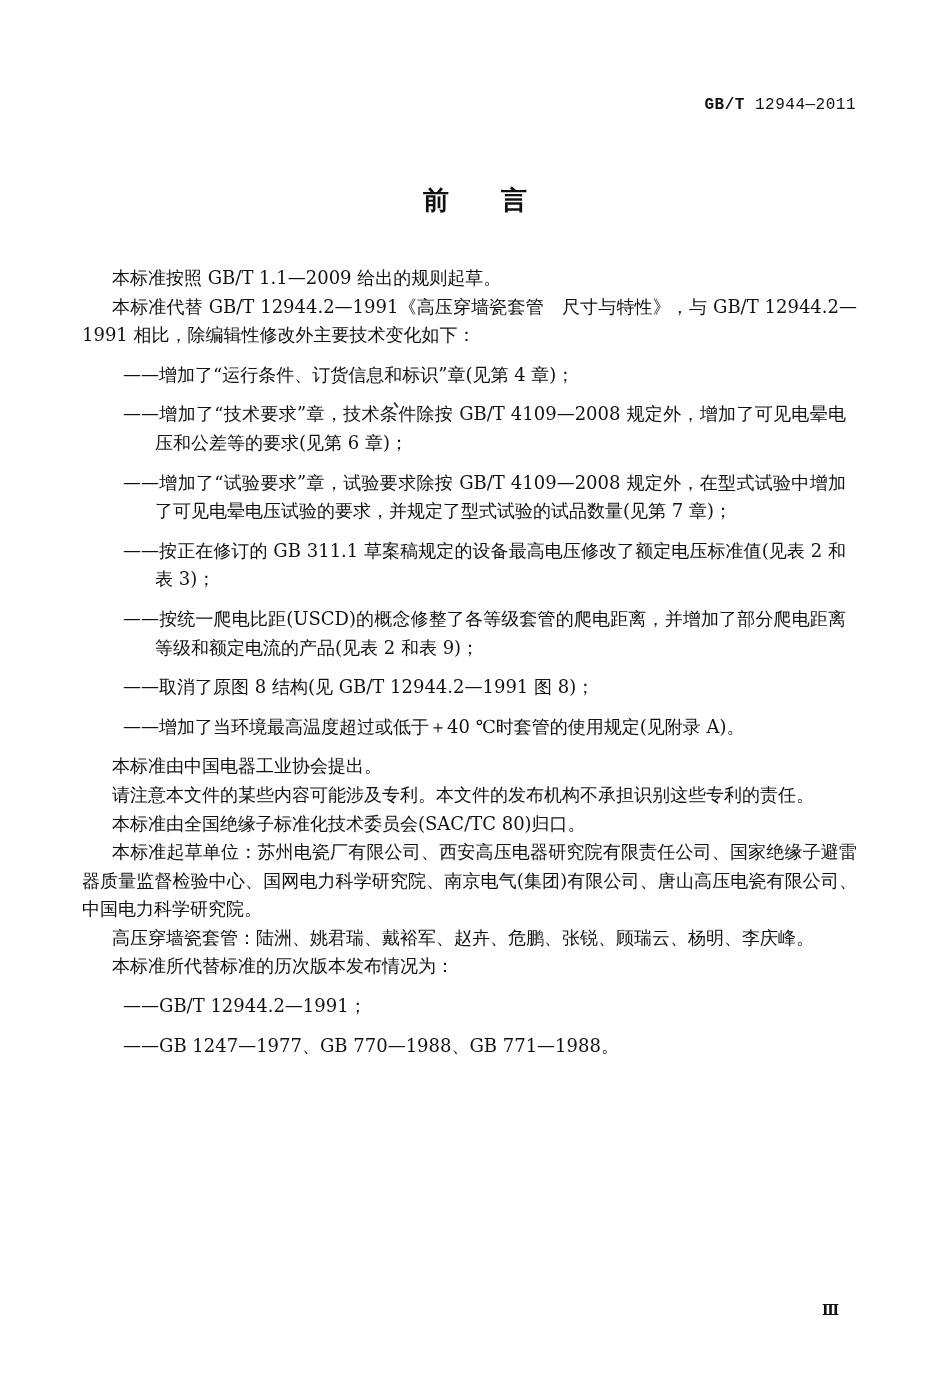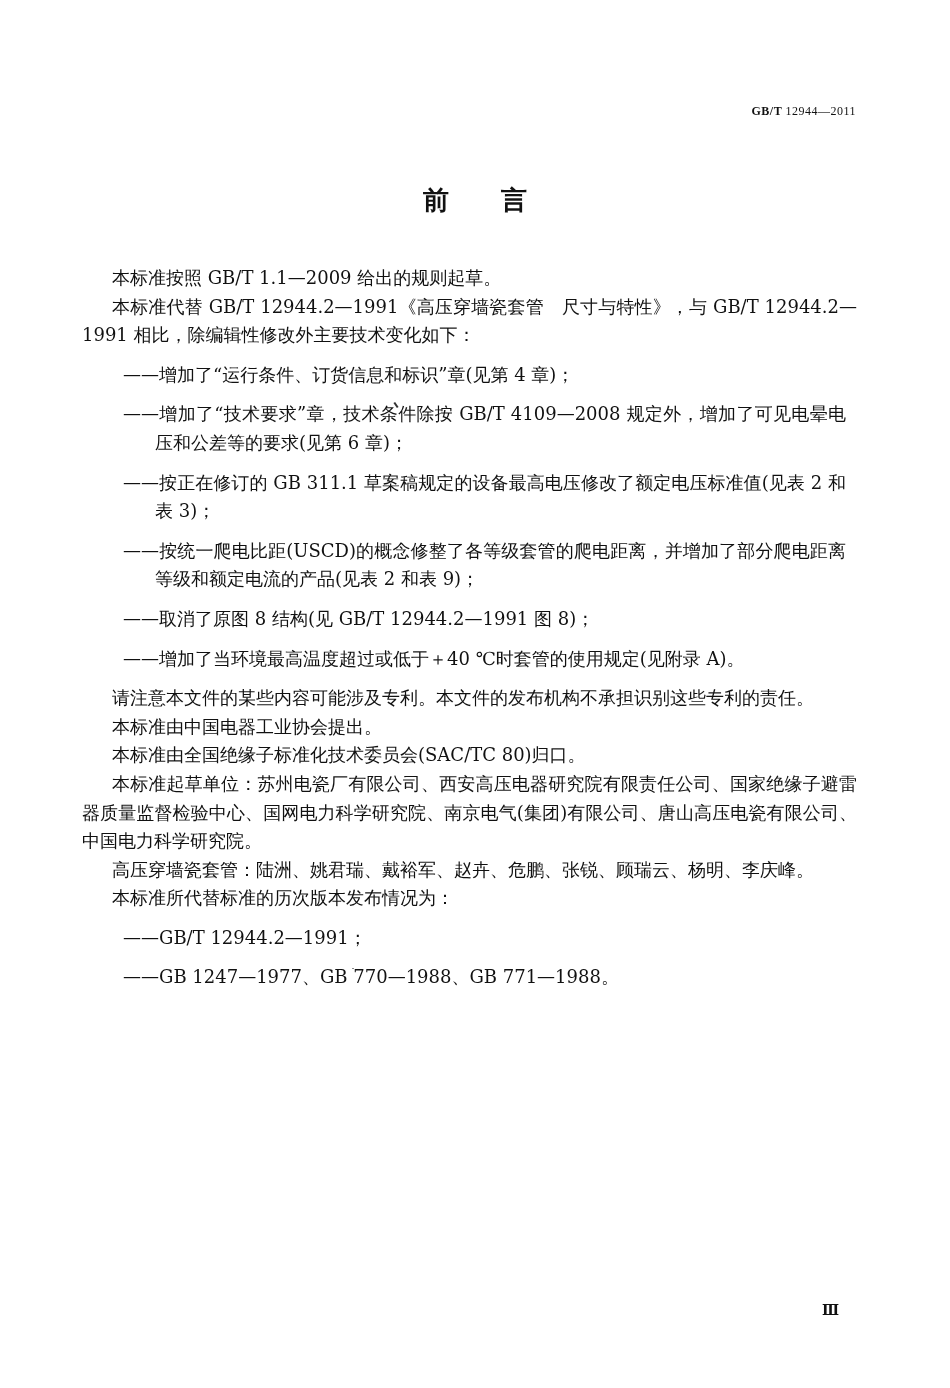--- a/index.html
+++ b/index.html
@@ -2,23 +2,23 @@
 <html><head>
   <meta charset="utf-8">
   <style>
     html, body { margin: 0; padding: 0; background: #ffffff; }
     body {
       width: 950px; height: 1388px; position: relative; overflow: hidden;
       font-family: "DejaVu Serif", "Liberation Serif", serif;
       color: #111111;
     }
     .header-code {
-      position: absolute; top: 104px; right: 94px;
-      font-family: Liberation Serif, serif;
-      font-size: 12px; font-weight: bold; letter-spacing: 0.5px;
+      position: absolute; top: 96px; right: 94px;
+      font-family: Liberation Mono, monospace;
+      font-size: 16px; font-weight: bold; letter-spacing: 0.5px;
     }
     .header-code .num { font-weight: normal; }
     .title {
       position: absolute; top: 183px; left: 0; width: 950px; text-align: center;
       font-family: "DejaVu Sans", sans-serif; font-weight: bold; font-size: 26px;
       letter-spacing: 52px; text-indent: 52px;
     }
     .content {
       position: absolute; top: 264px; left: 82px; width: 775px;
       font-size: 18px; line-height: 28.6px;
@@ -45,26 +45,27 @@
   <span class="num">12944—2011</span>
 </div>
 
 <div class="title">前言</div>
 
 <div class="content">
   <p class="para">本标准按照 GB/T 1.1—2009 给出的规则起草。</p>
   <p class="para">本标准代替 GB/T 12944.2—1991《高压穿墙瓷套管　尺寸与特性》，与 GB/T 12944.2—1991 相比，除编辑性修改外主要技术变化如下：</p>
   <p class="dash">——增加了“运行条件、订货信息和标识”章(见第 4 章)；</p>
   <p class="dash">——增加了“技术要求”章，技术条件除按 GB/T 4109—2008 规定外，增加了可见电晕电压和公差等的要求(见第 6 章)；</p>
+  <p class="dash">——增加了“试验要求”章，试验要求除按 GB/T 4109—2008 规定外，在型式试验中增加了可见电晕电压试验的要求，并规定了型式试验的试品数量(见第 7 章)；</p>
   <p class="dash">——按正在修订的 GB 311.1 草案稿规定的设备最高电压修改了额定电压标准值(见表 2 和表 3)；</p>
   <p class="dash">——按统一爬电比距(USCD)的概念修整了各等级套管的爬电距离，并增加了部分爬电距离等级和额定电流的产品(见表 2 和表 9)；</p>
   <p class="dash">——取消了原图 8 结构(见 GB/T 12944.2—1991 图 8)；</p>
   <p class="dash">——增加了当环境最高温度超过或低于＋40 ℃时套管的使用规定(见附录 A)。</p>
+  <p class="para">本标准由中国电器工业协会提出。</p>
   <p class="para">请注意本文件的某些内容可能涉及专利。本文件的发布机构不承担识别这些专利的责任。</p>
-  <p class="para">本标准由中国电器工业协会提出。</p>
   <p class="para">本标准由全国绝缘子标准化技术委员会(SAC/TC 80)归口。</p>
   <p class="para">本标准起草单位：苏州电瓷厂有限公司、西安高压电器研究院有限责任公司、国家绝缘子避雷器质量监督检验中心、国网电力科学研究院、南京电气(集团)有限公司、唐山高压电瓷有限公司、中国电力科学研究院。</p>
   <p class="para">高压穿墙瓷套管：陆洲、姚君瑞、戴裕军、赵卉、危鹏、张锐、顾瑞云、杨明、李庆峰。</p>
   <p class="para">本标准所代替标准的历次版本发布情况为：</p>
   <p class="dash">——GB/T 12944.2—1991；</p>
   <p class="dash">——GB 1247—1977、GB 770—1988、GB 771—1988。</p>
 </div>
 
 <div class="stray-mark"></div>
 <div class="stray-dot"></div>

